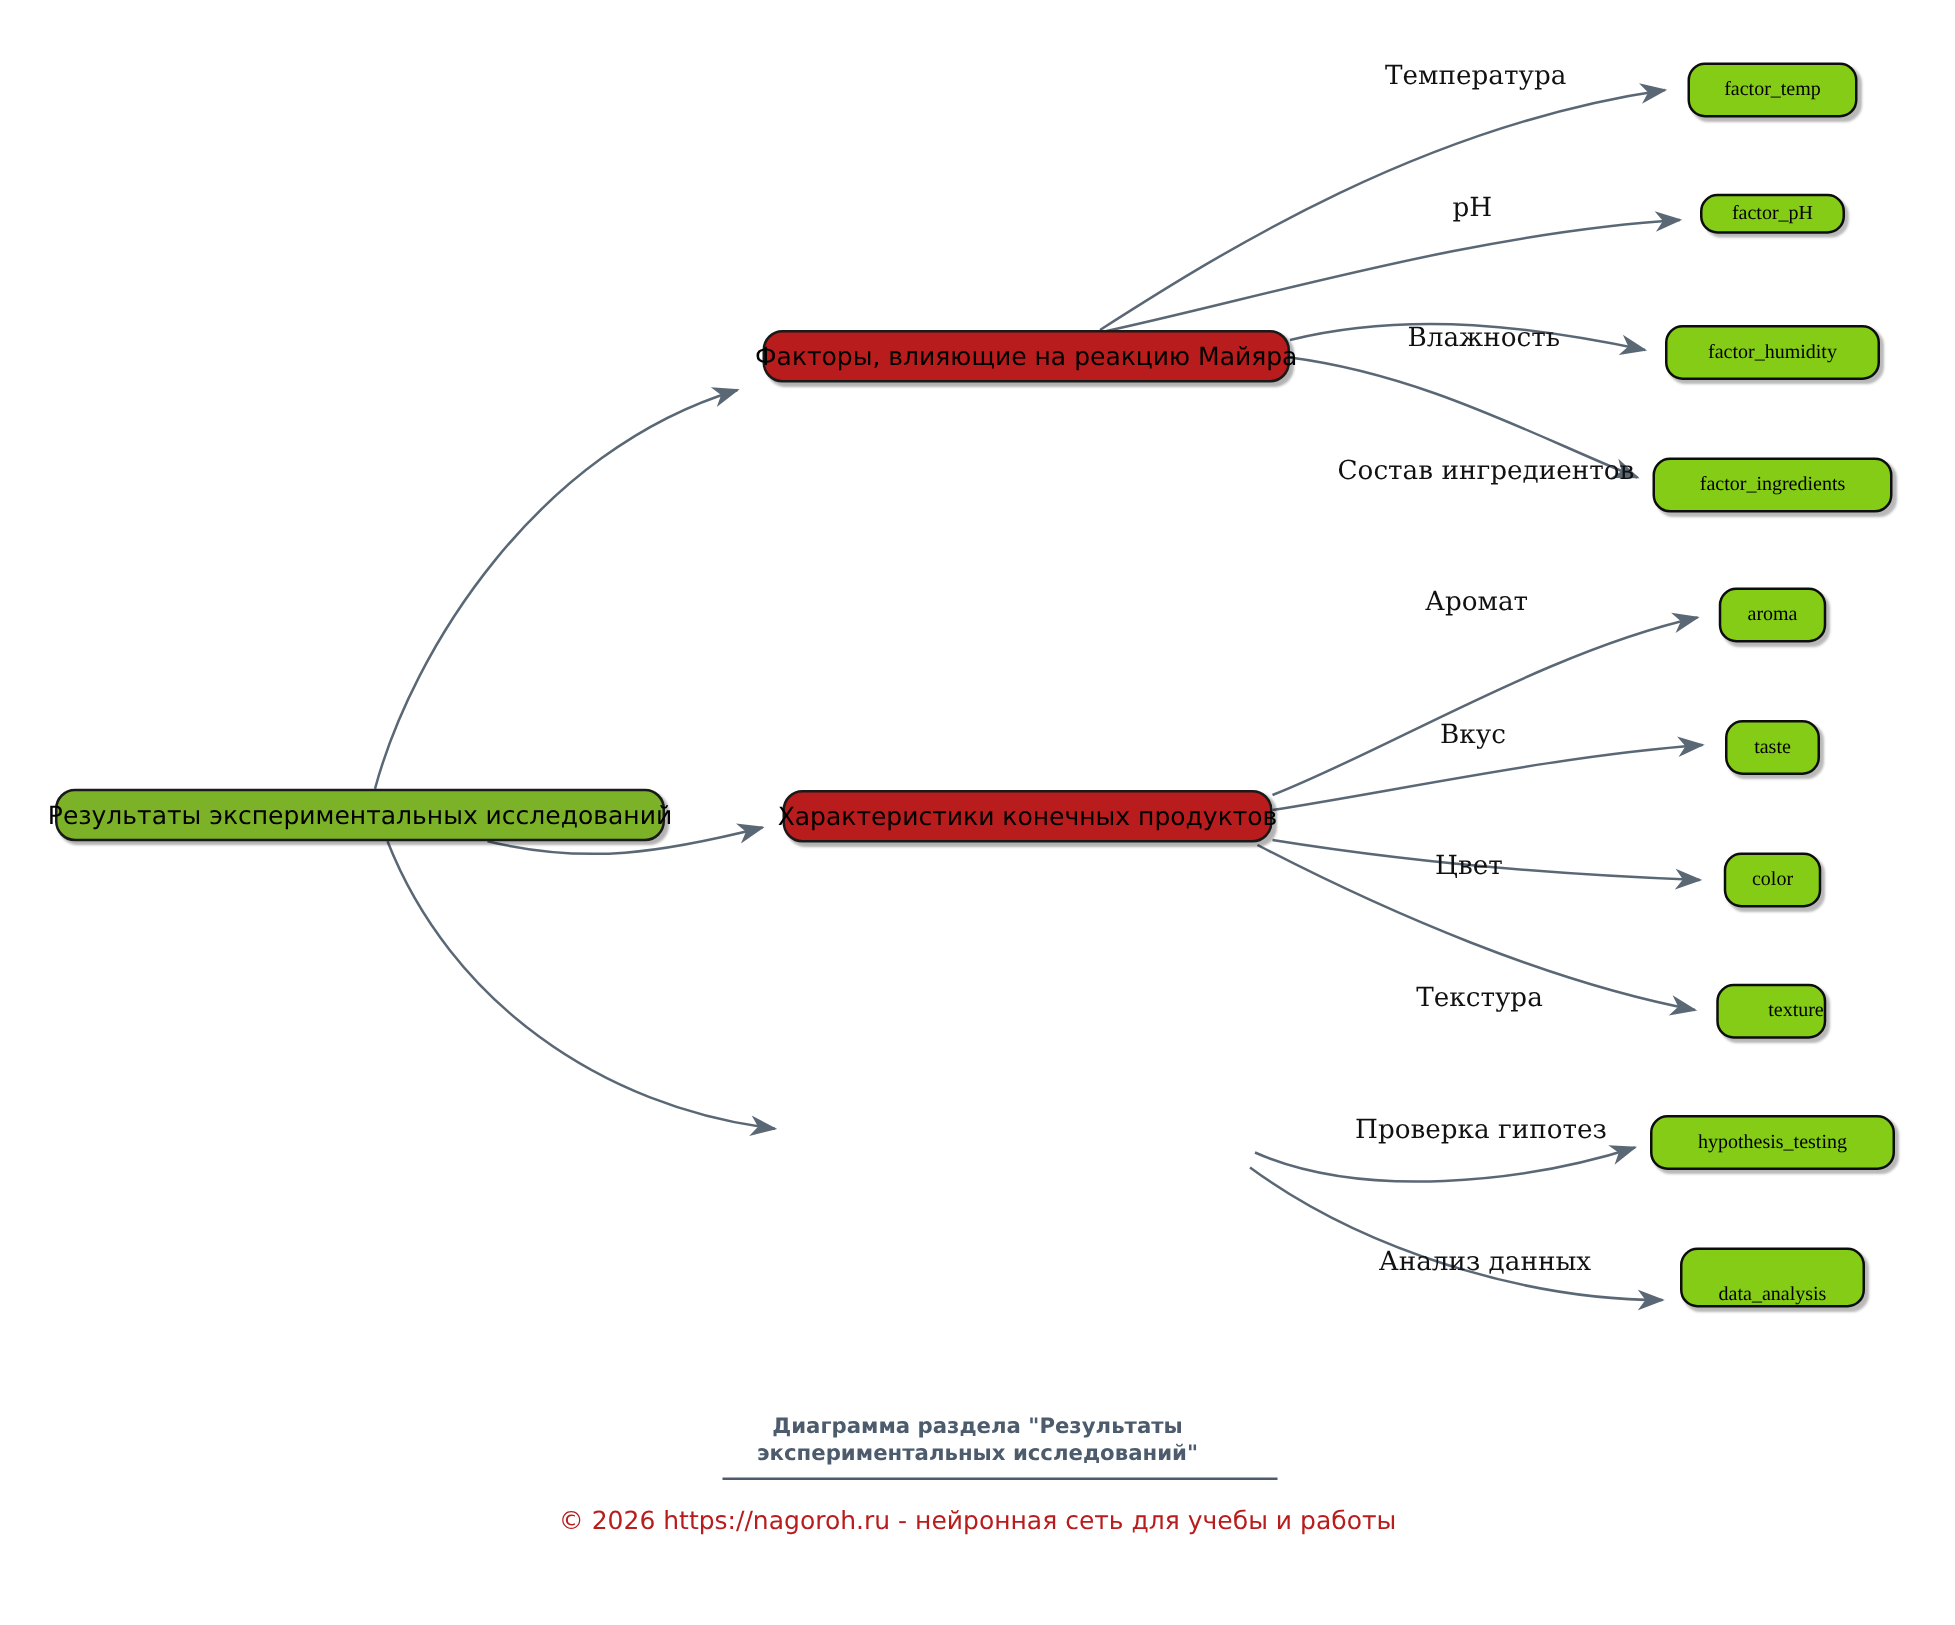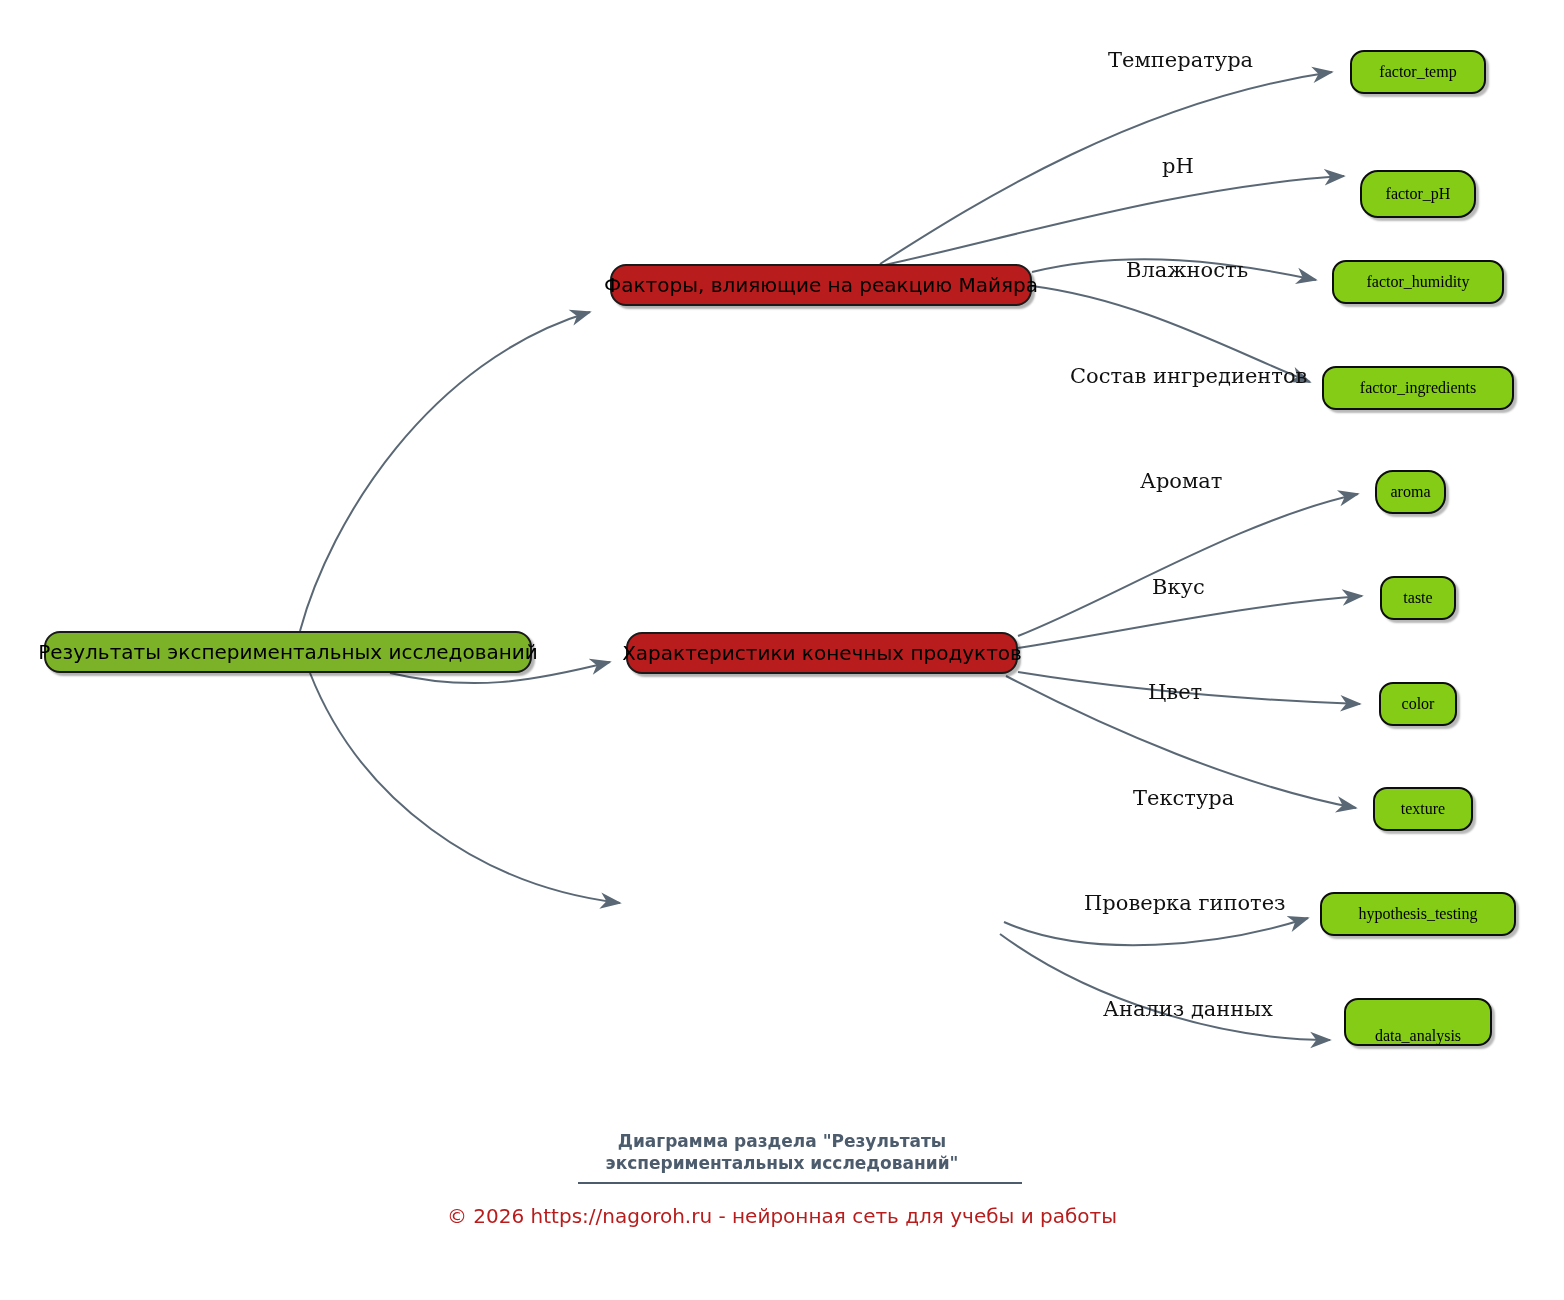--- a/index.html
+++ b/index.html
@@ -134,39 +134,39 @@
   <div class="node node-branch" style="left:610px; top:264px; width:422px; height:42px;">
     <span>Факторы, влияющие на реакцию Майяра</span>
   </div>
   <div class="node node-branch" style="left:626px; top:632px; width:392px; height:42px;">
     <span>Характеристики конечных продуктов</span>
   </div>
 
   <div class="node node-leaf" style="left:1350px; top:50px; width:136px; height:44px;">
     <span>factor_temp</span>
   </div>
-  <div class="node node-leaf" style="left:1360px; top:170px; width:116px; height:48px;border-radius:18px;">
+  <div class="node node-leaf" style="left:1360px; top:155px; width:116px; height:32px;">
     <span>factor_pH</span>
   </div>
   <div class="node node-leaf" style="left:1332px; top:260px; width:172px; height:44px;">
     <span>factor_humidity</span>
   </div>
   <div class="node node-leaf" style="left:1322px; top:366px; width:192px; height:44px;">
     <span>factor_ingredients</span>
   </div>
-  <div class="node node-leaf" style="left:1375px; top:470px; width:71px; height:44px;border-radius:18px;">
+  <div class="node node-leaf" style="left:1375px; top:470px; width:86px; height:44px;">
     <span>aroma</span>
   </div>
   <div class="node node-leaf" style="left:1380px; top:576px; width:76px; height:44px;">
     <span>taste</span>
   </div>
   <div class="node node-leaf" style="left:1379px; top:682px; width:78px; height:44px;">
     <span>color</span>
   </div>
-  <div class="node node-leaf" style="left:1373px; top:787px; width:100px; height:44px;">
+  <div class="node node-leaf" style="left:1373px; top:787px; width:88px; height:44px;justify-content:flex-end;">
     <span>texture</span>
   </div>
   <div class="node node-leaf" style="left:1320px; top:892px; width:196px; height:44px;justify-content:center;">
     <span>hypothesis_testing</span>
   </div>
   <div class="node node-leaf" style="left:1344px; top:998px; width:148px; height:48px;align-items:flex-end;">
     <span>data_analysis</span>
   </div>
 
   <div class="edge-label" style="left:1108px; top:50px;">Температура</div>

